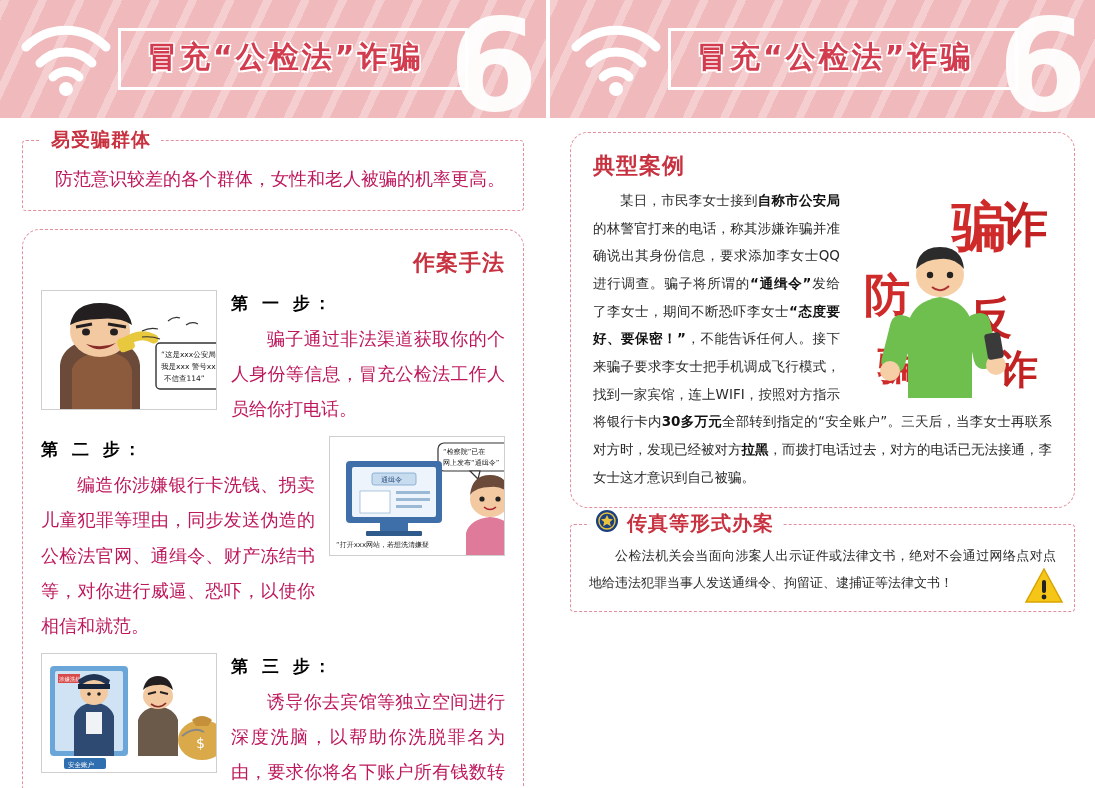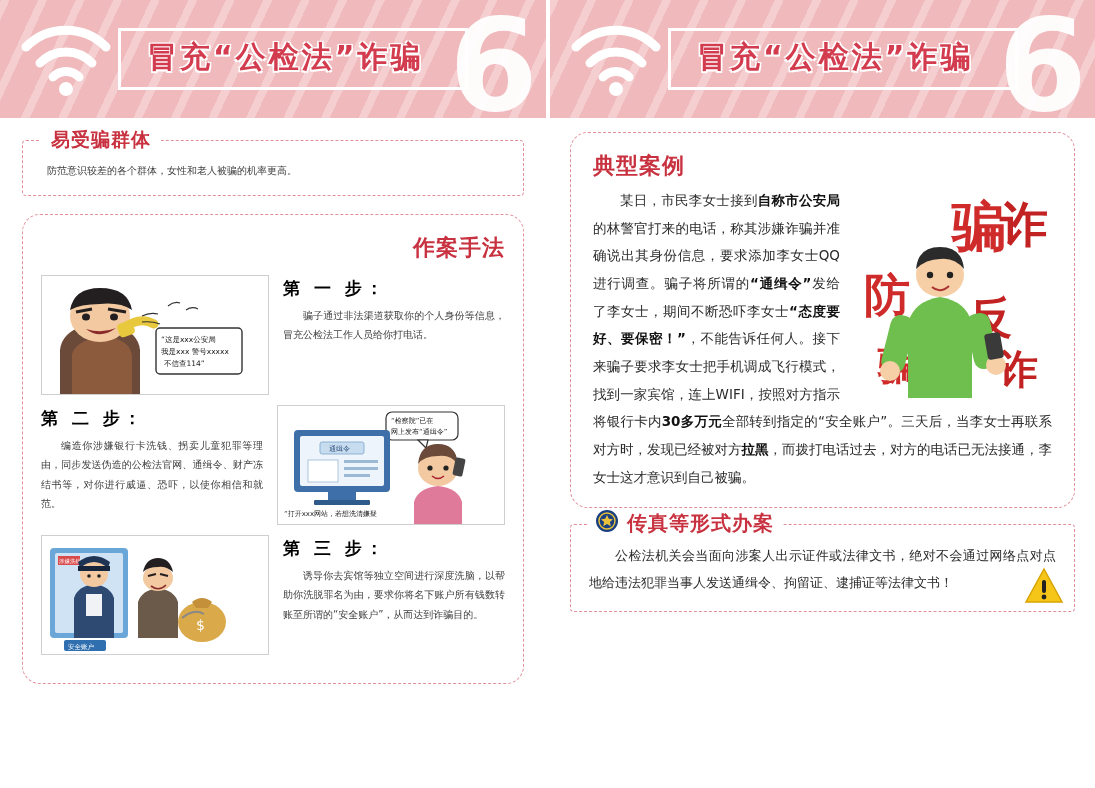--- a/index.html
+++ b/index.html
@@ -107,23 +107,23 @@
   .box-title.inline {
     position: static;
     display: block;
     background: transparent;
     padding: 0;
     margin: 0 0 12px 4px;
     font-size: 22px;
     text-align: right;
   }
   .body-text {
-    font-size: 10px;
+    font-size: 18px;
     line-height: 1.95;
-    color: #404040;
+    color: #be185d;
     text-align: justify;
     font-family: "DejaVu Sans", sans-serif;
   }
   .indent { text-indent: 2em; }
 
   
   .methods {
     border: 1.5px dashed #e38f9b;
     border-radius: 18px;
     padding: 18px 18px 18px 18px;
@@ -131,21 +131,21 @@
   }
   .step-row { display: flex; gap: 14px; margin-bottom: 10px; }
   .step-row.rev { flex-direction: row-reverse; }
   .step-txt { flex: 1 1 auto; padding-top: 2px; }
   .step-head {
     font-size: 17px; font-weight: bold; color: #000;
     letter-spacing: 4px; margin-bottom: 6px;
     font-family: "DejaVu Sans", sans-serif;
   }
   .illus {
-    width: 228px; height: 120px;
+    width: 176px; height: 120px;
     border: 1px solid #cfcfcf;
     background: #fff;
     position: relative;
     overflow: hidden;
     flex: 0 0 auto;
   }
 
   
   .case-box {
     border: 1.5px dashed #e38f9b;

